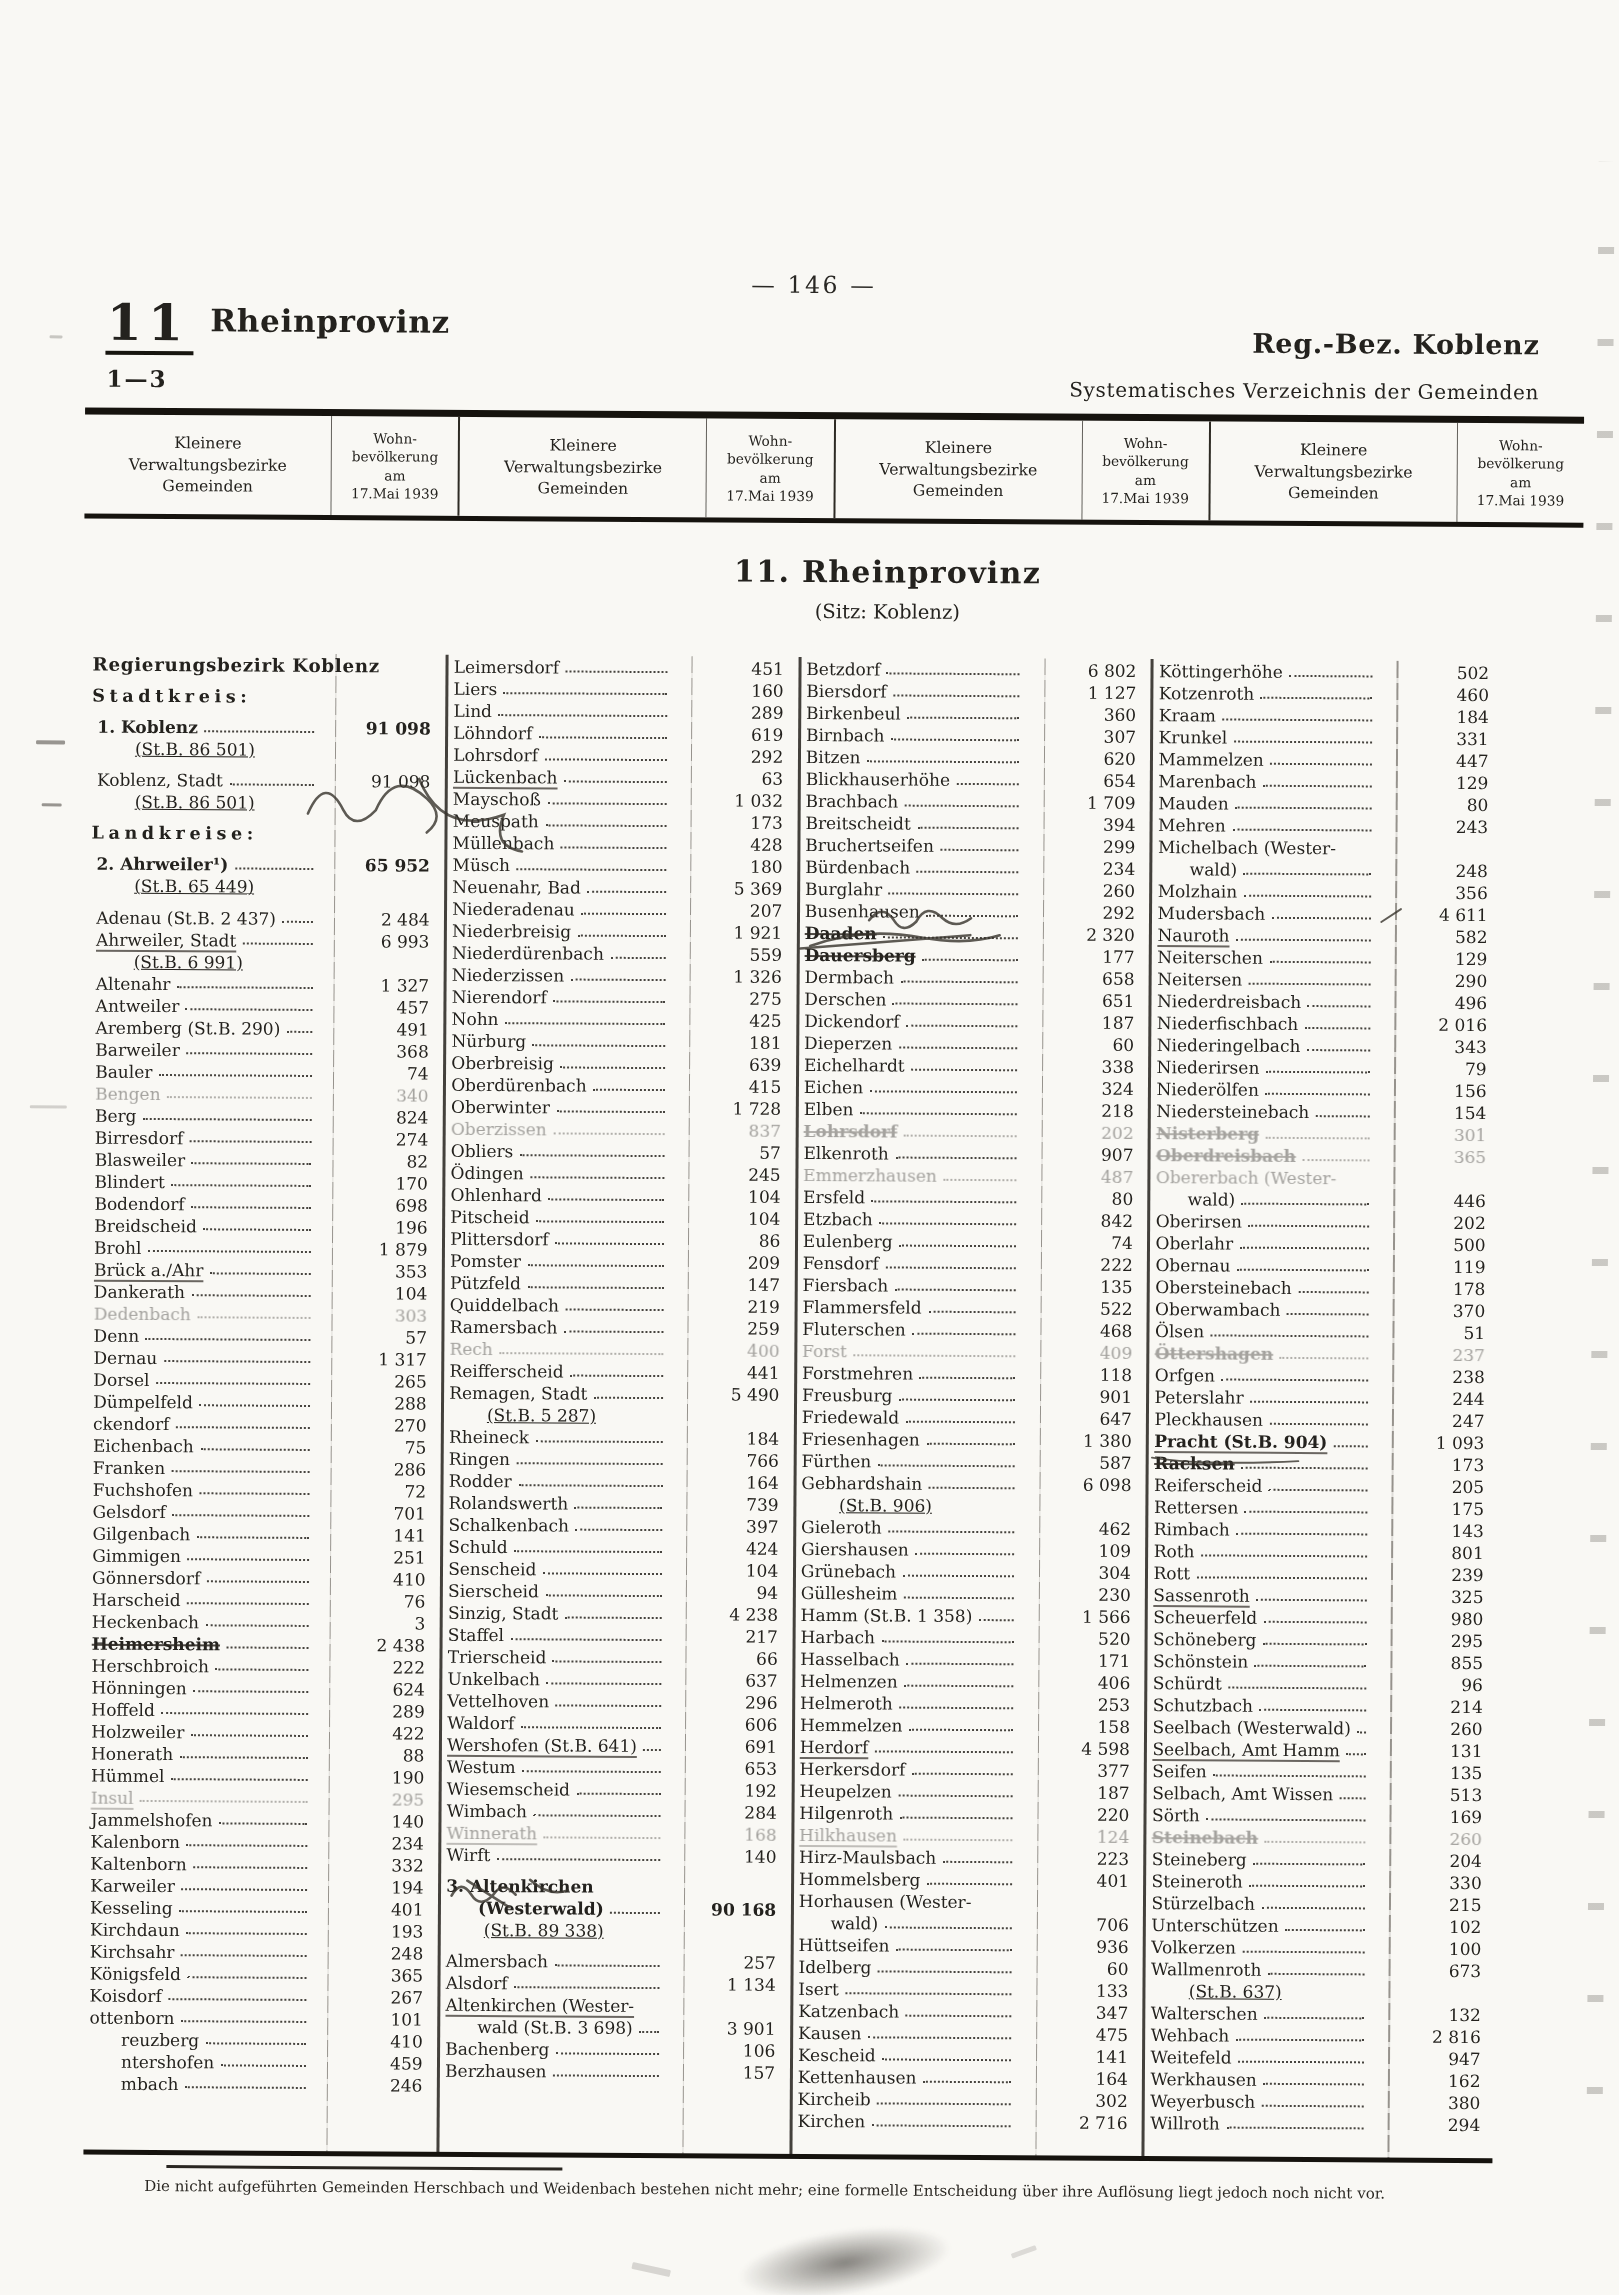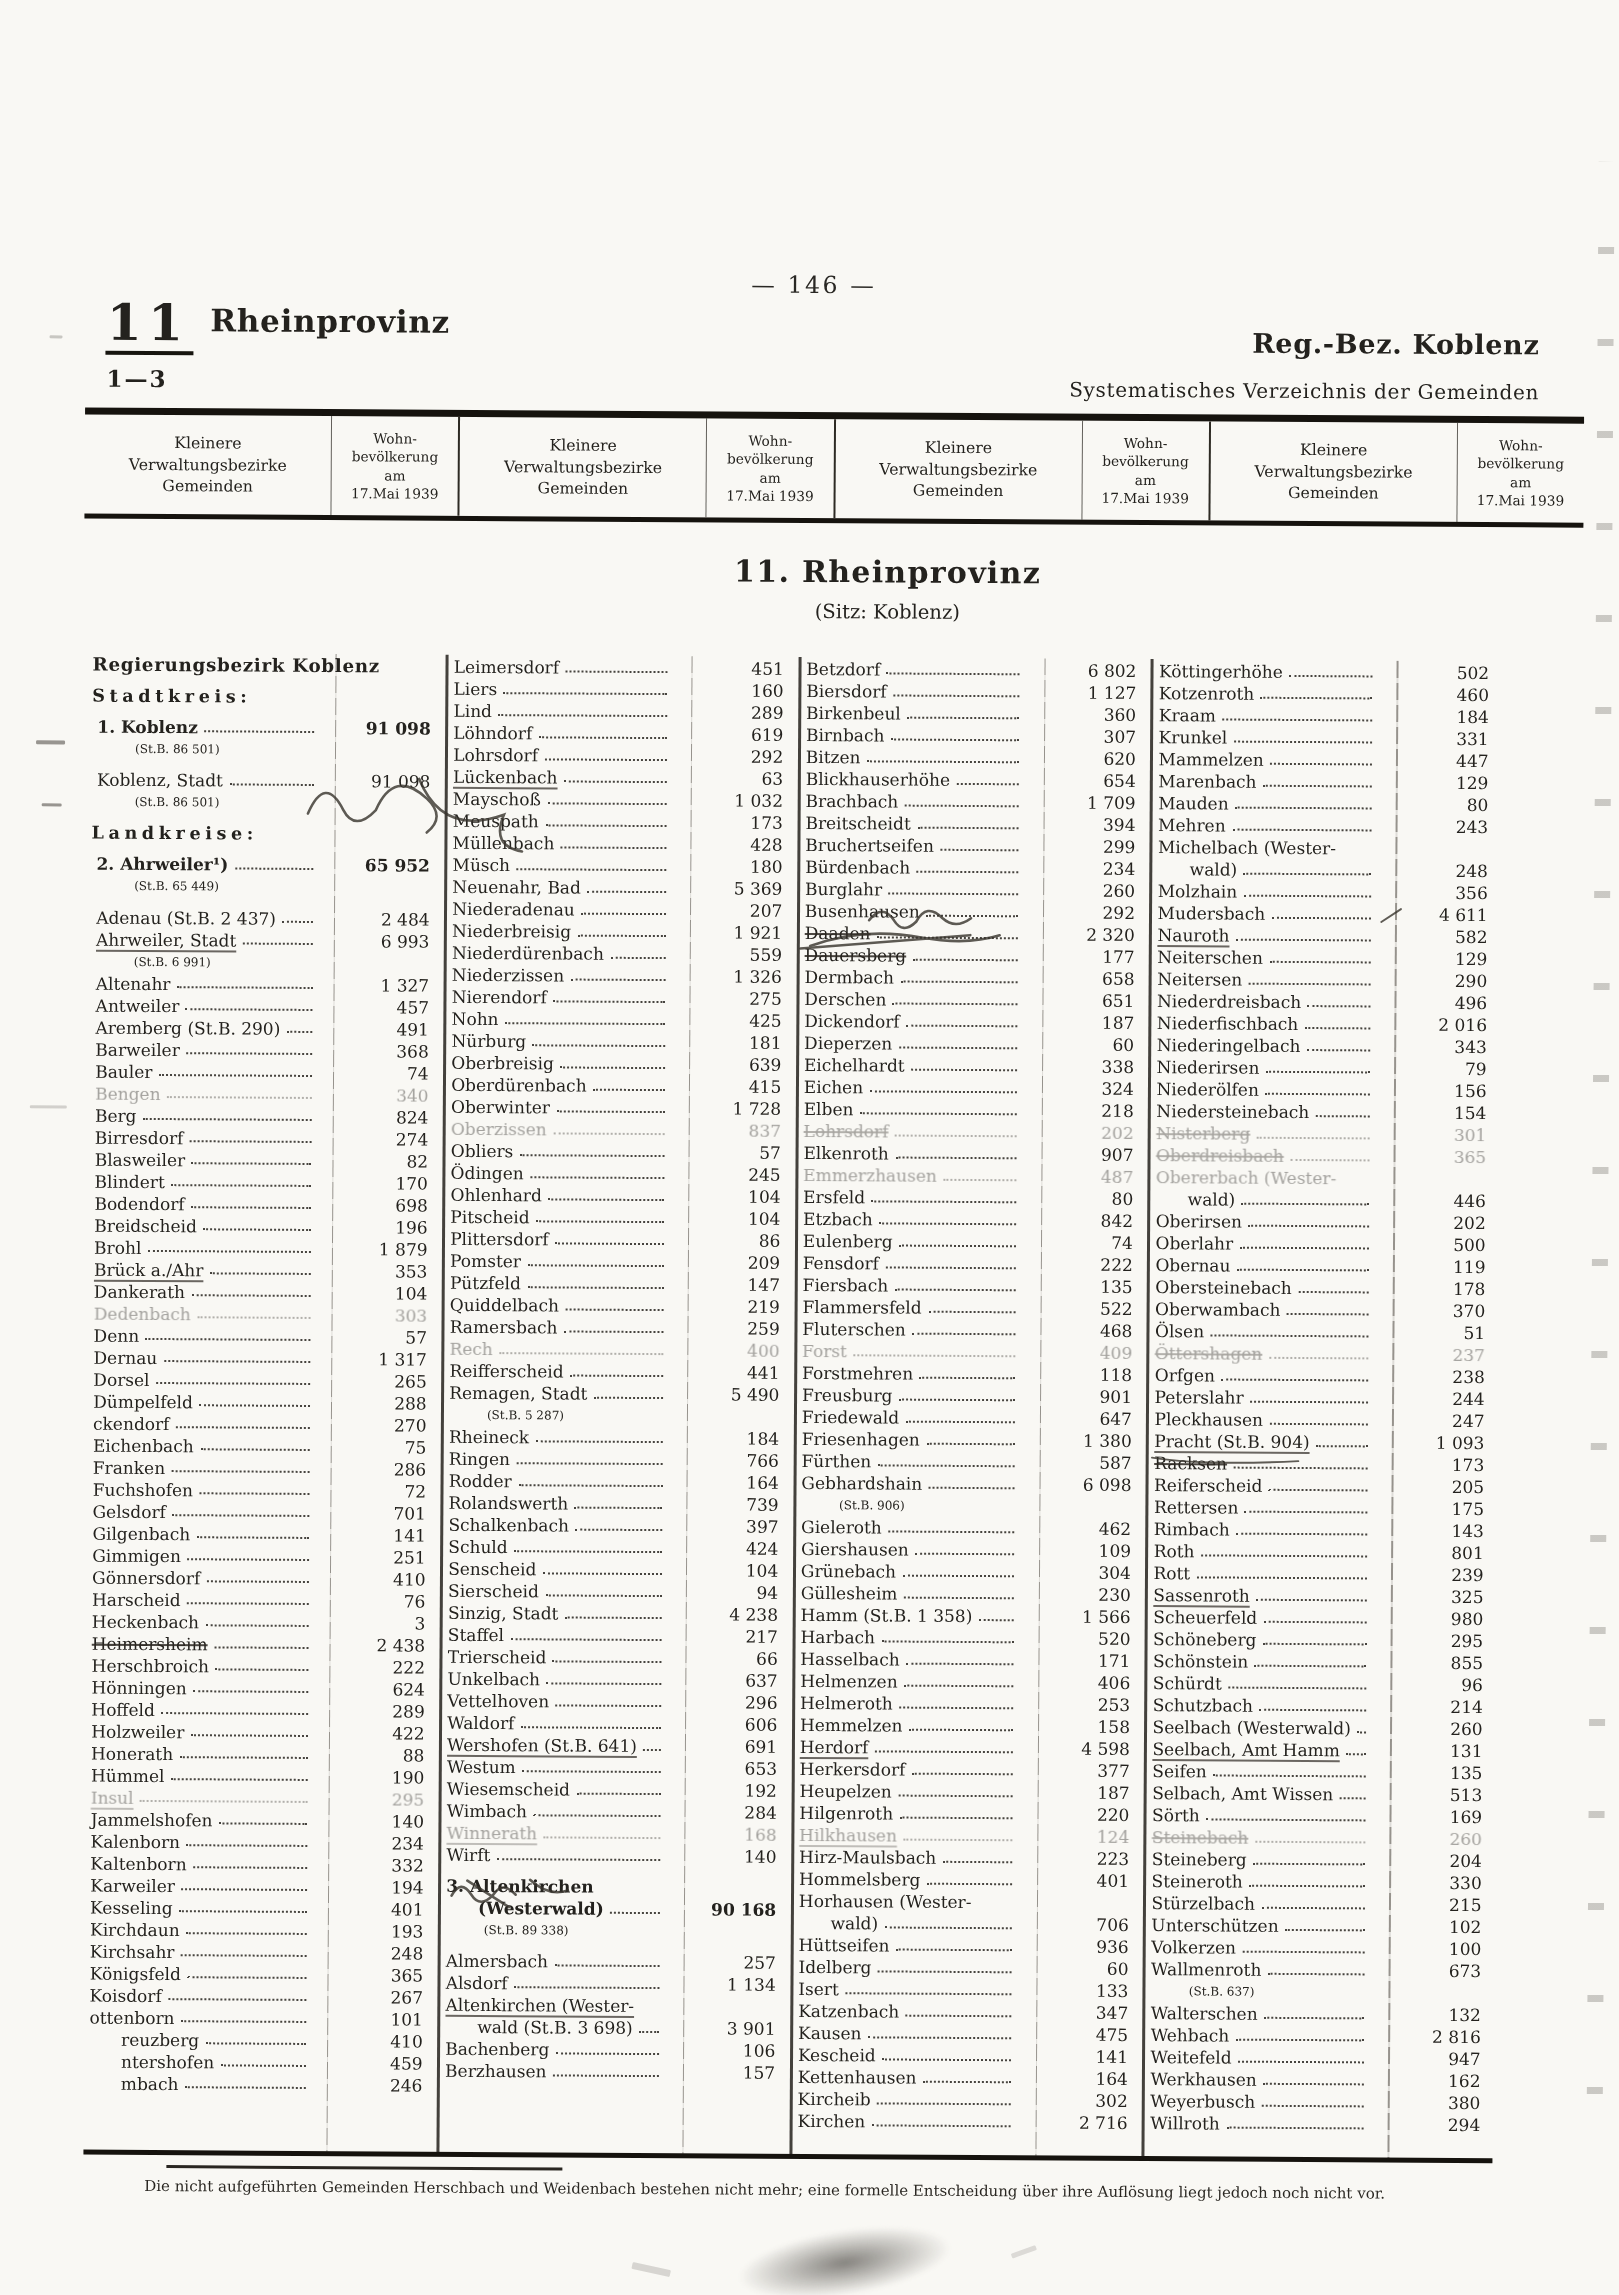--- a/index.html
+++ b/index.html
@@ -45,25 +45,25 @@
   .sprow{height:9.1px;}
   .nm{white-space:nowrap;padding-left:5.2px;}
   .fill{flex:1 1 auto;}
   .dots{flex:1 1 auto;min-width:6.5px;border-bottom:2px dotted rgba(40,36,30,.85);margin:0 6.5px 5.2px 6.5px;}
   .val{flex:0 0 110px;text-align:right;padding-right:14.4px;white-space:nowrap;}
   .h1{font-weight:bold;font-size:18.3px;}
   .h1 .nm{margin:0 auto;padding:0;letter-spacing:0.7px;}
   .h2{font-weight:bold;font-size:17.6px;}
   .h2 .nm{margin:0 auto;padding:0;letter-spacing:4.6px;}
   .b{font-weight:bold;}
-  .note .nm{padding-left:43px;font-size:12px;}
+  .note .nm{padding-left:43px;font-size:17px;text-decoration:underline;}
   .start .nm{padding-left:5.2px;}
   .cont .nm{padding-left:37px;}
   .f{opacity:.4;filter:blur(0.3px);}
-  .x .nm{text-decoration:line-through;text-decoration-thickness:2px;text-decoration-color:rgba(45,40,34,.85);}
+  .x .nm{text-decoration:line-through;text-decoration-thickness:2px;text-decoration-color:rgba(45,40,34,.85);font-weight:bold;}
   .u .nm{text-decoration:underline;text-decoration-thickness:2px;text-underline-offset:3.9px;text-decoration-color:rgba(45,40,34,.7);}
 
   
   .botrule{position:absolute;top:2154px;left:91px;width:1409px;height:4.6px;background:#16130e;}
   .fnrule{position:absolute;top:2169px;left:174px;width:396px;height:2.6px;background:#2a2722;}
   .footnote{position:absolute;top:2181px;left:152px;width:1457px;font-size:15px;white-space:nowrap;color:#2a2722;}
 
   
   .blob{position:absolute;top:2230px;left:745px;width:216px;height:65px;border-radius:50%;
         background:radial-gradient(ellipse at center,rgba(38,35,30,.55),rgba(38,35,30,0) 70%);

